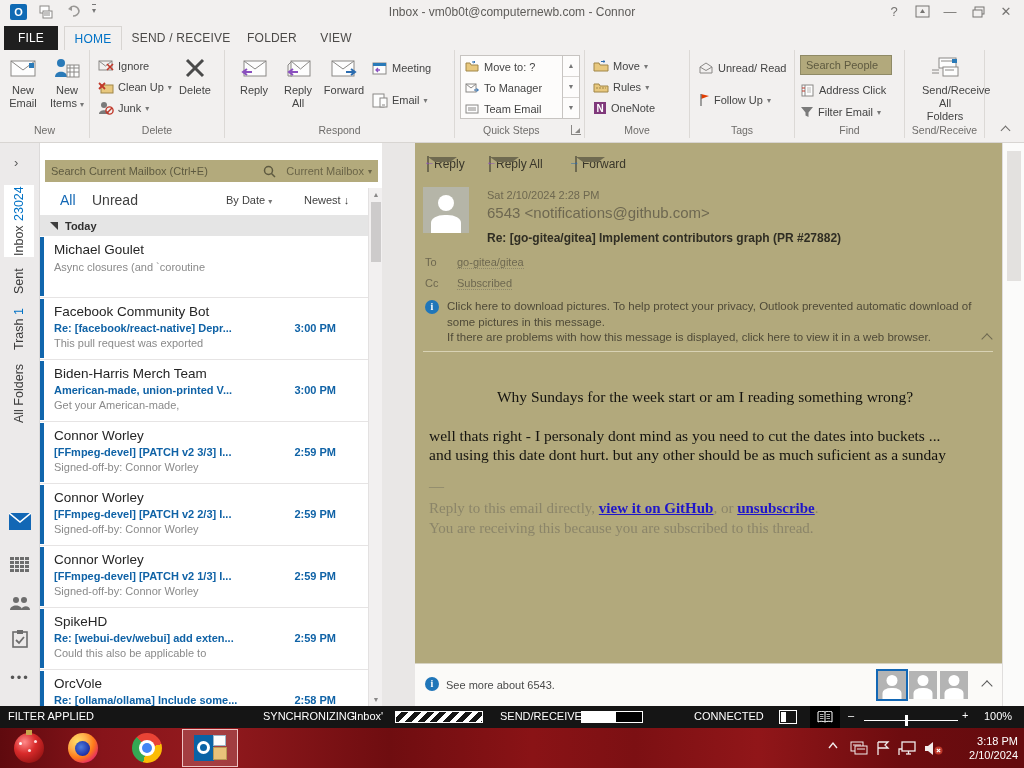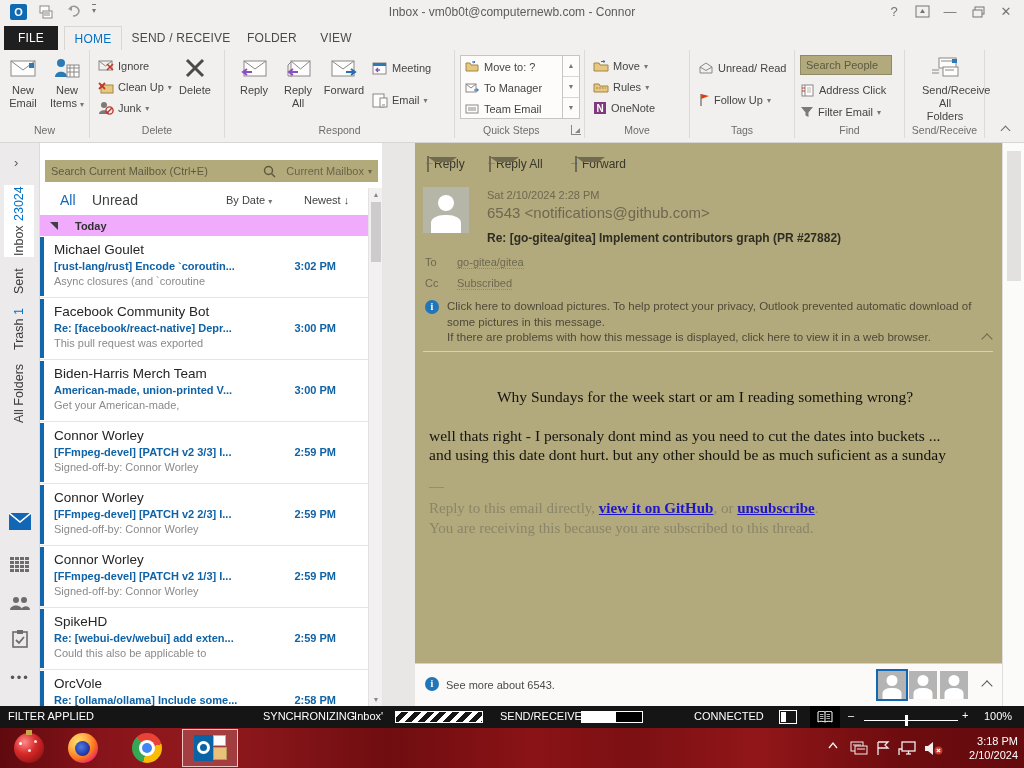--- a/index.html
+++ b/index.html
@@ -47,21 +47,21 @@
   .vitem.sel { background:#ffffff; }
   .vcount { color:#0072c6; }
   .navicon { position:absolute; left:9px; width:22px; height:20px; display:flex; align-items:center; justify-content:center; }
 
   
   #maillist { position:absolute; left:40px; top:0; width:342px; height:563px; background:#ffffff; }
   #mail-search { position:absolute; left:5px; top:17px; width:333px; height:22px; background:#b3aa7c; display:flex; align-items:center; font-size:11px; color:#5e5a40; padding:0 6px; }
   #mail-search .ph { flex:1; }
   #mail-search .scope { color:#6b6548; margin:0 4px 0 10px; }
   #filterrow { position:absolute; left:0; top:45px; width:328px; height:26px; }
-  #grp-today { position:absolute; left:0; top:72px; width:328px; height:21px; background:#f0abfc; display:flex; align-items:center; padding-left:10px; gap:17px; }
+  #grp-today { position:absolute; left:0; top:72px; width:328px; height:21px; background:#e5e5e5; display:flex; align-items:center; padding-left:10px; gap:7px; }
   #grp-today .tri { width:0; height:0; border-left:8px solid transparent; border-top:8px solid #3f3f3f; }
   #grp-today .tlabel { font-size:11px; font-weight:bold; color:#303030; }
   #email-list { position:absolute; left:0; top:93px; width:328px; height:470px; overflow:hidden; }
   .mrow { position:relative; height:62px; border-bottom:1px solid #e6e4e4; background:#fff; }
   .mbar { position:absolute; left:0; top:1px; bottom:1px; width:4px; background:#1166ad; }
   .mcontent { position:absolute; left:14px; top:5px; right:6px; }
   .msender { font-size:13.5px; color:#252525; line-height:17px; }
   .mline2 { display:flex; align-items:baseline; margin-top:2px; }
   .msubject { font-size:11px; font-weight:bold; color:#0f62a6; max-width:228px; overflow:hidden; white-space:nowrap; text-overflow:clip; }
   .mtime { font-size:11px; font-weight:bold; color:#0f62a6; margin-left:auto; padding-right:26px; }
@@ -503,24 +503,20 @@
     </div>
     <div id="grp-today">
       <span class="tri"></span>
       <span class="tlabel">Today</span>
     </div>
     <div id="email-list">
   <div class="mrow">
     <div class="mbar"></div>
     <div class="mcontent">
       <div class="msender">Michael Goulet</div>
-      <div class="mline2">
-        <span class="msubject">[rust-lang/rust] Encode `coroutin...</span>
-        <span class="mtime">3:02 PM</span>
-      </div>
       <div class="mpreview">Async closures (and `coroutine</div>
     </div>
   </div>
 
   <div class="mrow">
     <div class="mbar"></div>
     <div class="mcontent">
       <div class="msender">Facebook Community Bot</div>
       <div class="mline2">
         <span class="msubject">Re: [facebook/react-native] Depr...</span>

